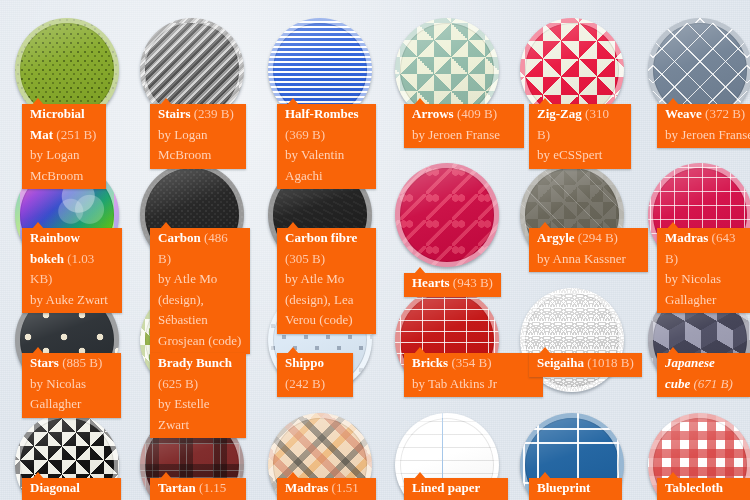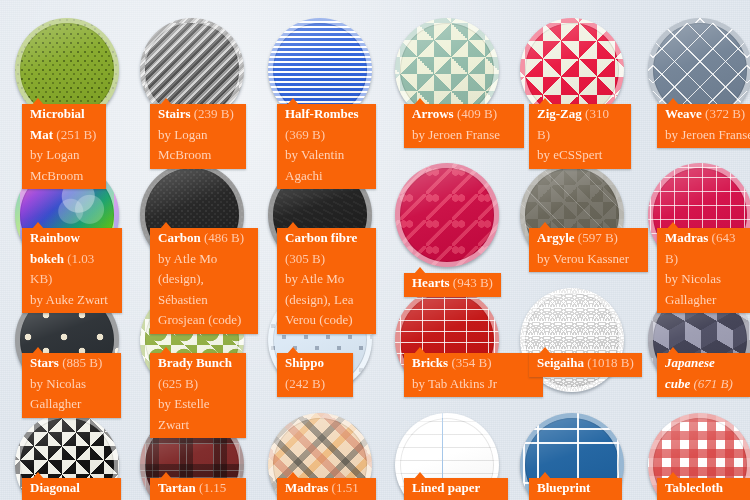--- a/index.html
+++ b/index.html
@@ -288,33 +288,33 @@
       <div class="disc p-weave"></div>
     </div>
     <div class="tip" style="left: 657px; top: 104px; width: 120px; z-index: 15;"><span class="arrow"></span><span class="nm">Weave</span> <span class="sz">(372 B)</span><span class="by">by Jeroen Franse</span></div>
     <div class="cell" style="left: 15px; top: 163px;">
       <div class="disc p-bokeh"></div>
     </div>
     <div class="tip" style="left: 22px; top: 228px; width: 100px; z-index: 16;"><span class="arrow"></span><span class="nm">Rainbow bokeh</span> <span class="sz">(1.03 KB)</span><span class="by">by Auke Zwart</span></div>
     <div class="cell" style="left: 140px; top: 163px;">
       <div class="disc p-carbon"></div>
     </div>
-    <div class="tip" style="left: 150px; top: 228px; width: 108px; z-index: 17; font-family: Liberation Serif, serif;"><span class="arrow"></span><span class="nm">Carbon</span> <span class="sz">(486 B)</span><span class="by">by Atle Mo (design), Sébastien Grosjean (code)</span></div>
+    <div class="tip" style="left: 150px; top: 228px; width: 100px; z-index: 17; font-family: Liberation Serif, serif;"><span class="arrow"></span><span class="nm">Carbon</span> <span class="sz">(486 B)</span><span class="by">by Atle Mo (design), Sébastien Grosjean (code)</span></div>
     <div class="cell" style="left: 268px; top: 163px;">
       <div class="disc p-carbonfibre"></div>
     </div>
     <div class="tip" style="left: 277px; top: 228px; width: 99px; z-index: 18;"><span class="arrow"></span><span class="nm">Carbon fibre</span> <span class="sz">(305 B)</span><span class="by">by Atle Mo (design), Lea Verou (code)</span></div>
     <div class="cell" style="left: 395px; top: 163px;">
       <div class="disc p-hearts"></div>
     </div>
     <div class="tip" style="left: 404px; top: 228px; width: 97px; z-index: 19; margin-top: 45px;"><span class="arrow"></span><span class="nm">Hearts</span> <span class="sz">(943 B)</span></div>
     <div class="cell" style="left: 520px; top: 163px;">
       <div class="disc p-argyle"></div>
     </div>
-    <div class="tip" style="left: 529px; top: 228px; width: 119px; z-index: 20;"><span class="arrow"></span><span class="nm">Argyle</span> <span class="sz">(597 B)</span><span class="by">by Verou Kassner</span></div>
+    <div class="tip" style="left: 529px; top: 228px; width: 119px; z-index: 20;"><span class="arrow"></span><span class="nm">Argyle</span> <span class="sz">(294 B)</span><span class="by">by Anna Kassner</span></div>
     <div class="cell" style="left: 648px; top: 163px;">
       <div class="disc p-steps"></div>
     </div>
     <div class="tip" style="left: 657px; top: 228px; width: 93px; z-index: 21;"><span class="arrow"></span><span class="nm">Madras</span> <span class="sz">(643 B)</span><span class="by">by Nicolas Gallagher</span></div>
     <div class="cell" style="left: 15px; top: 288px;">
       <div class="disc p-stars"></div>
     </div>
     <div class="tip" style="left: 22px; top: 353px; width: 99px; z-index: 22;"><span class="arrow"></span><span class="nm">Stars</span> <span class="sz">(885 B)</span><span class="by">by Nicolas Gallagher</span></div>
     <div class="cell" style="left: 140px; top: 288px;">
       <div class="disc p-brady"></div>

